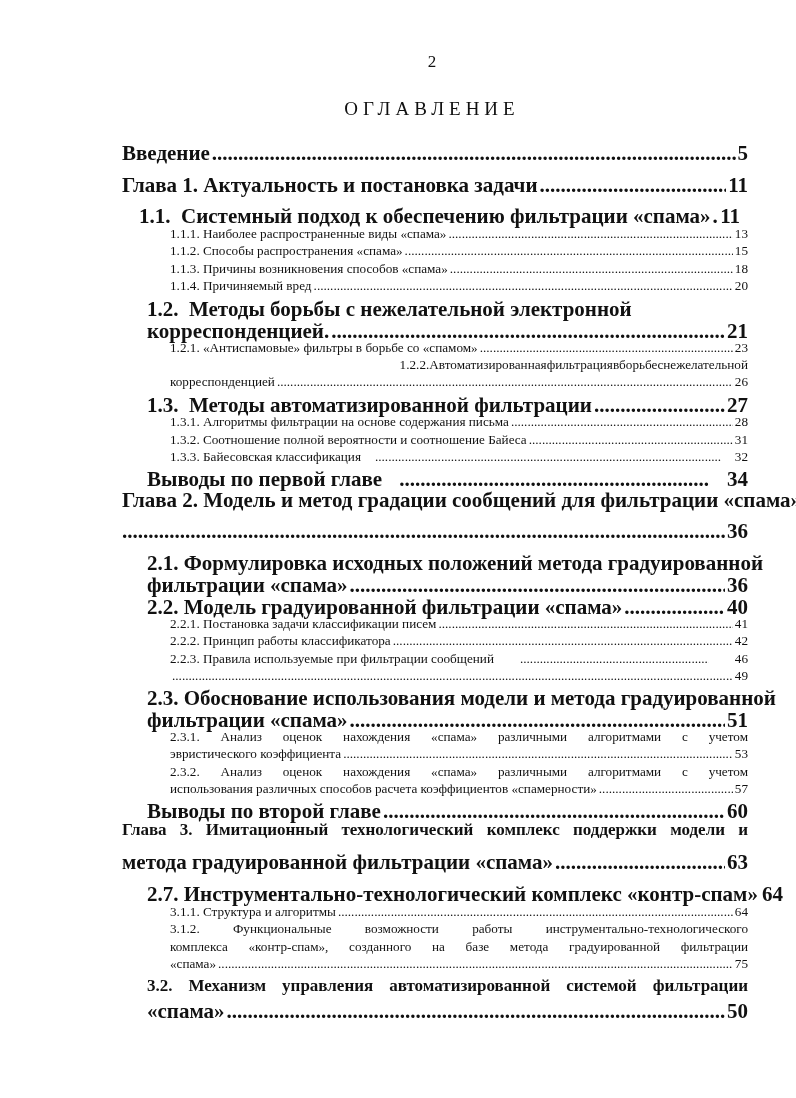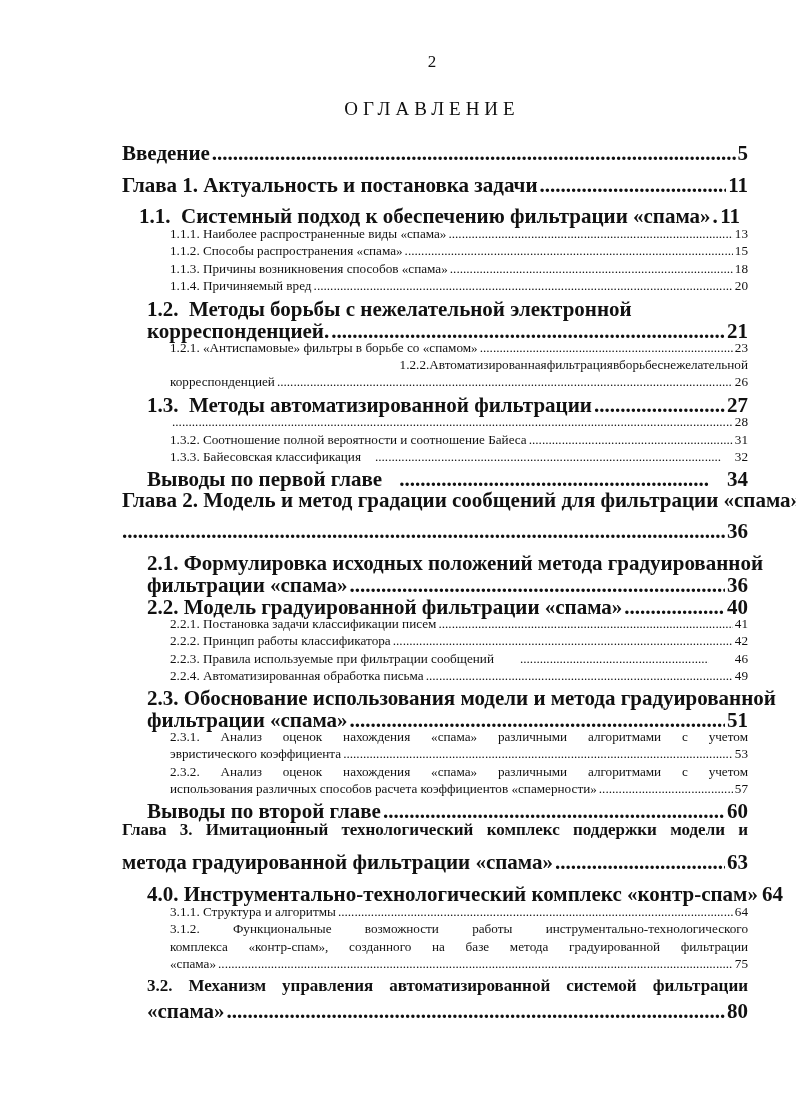--- a/index.html
+++ b/index.html
@@ -88,20 +88,21 @@
   <span class="dots"></span>
   <span class="pg">26</span>
 </div>
 
 <div class="line b" style="left:147px; width:601px; top:393px;text-align:center;">
   <span class="txt" style="white-space:pre;">1.3.  Методы автоматизированной фильтрации</span>
   <span class="dots"></span>
   <span class="pg">27</span>
 </div>
 <div class="line n" style="left:170px; width:578px; top:414px;">
+  <span class="txt">1.3.1. Алгоритмы фильтрации на основе содержания письма</span>
   <span class="dots"></span>
   <span class="pg">28</span>
 </div>
 <div class="line n" style="left:170px; width:578px; top:432px;">
   <span class="txt">1.3.2. Соотношение полной вероятности и соотношение Байеса</span>
   <span class="dots"></span>
   <span class="pg">31</span>
 </div>
 <div class="line n" style="left:170px; width:578px; top:449px;gap:12px;">
   <span class="txt">1.3.3. Байесовская классификация</span>
@@ -141,21 +142,20 @@
   <span class="txt">2.2.2. Принцип работы классификатора</span>
   <span class="dots"></span>
   <span class="pg">42</span>
 </div>
 <div class="line n" style="left:170px; width:578px; top:651px;gap:24px;">
   <span class="txt">2.2.3. Правила используемые при фильтрации сообщений</span>
   <span class="dots"></span>
   <span class="pg">46</span>
 </div>
 <div class="line n" style="left:170px; width:578px; top:668px;">
-  <span class="txt">2.2.4. Автоматизированная обработка письма</span>
   <span class="dots"></span>
   <span class="pg">49</span>
 </div>
 
 <div class="plain b" style="left:147px; top:686px;">2.3. Обоснование использования модели и метода градуированной</div>
 <div class="line b" style="left:147px; width:601px; top:708px;">
   <span class="txt">фильтрации «спама»</span>
   <span class="dots"></span>
   <span class="pg">51</span>
 </div>
@@ -178,35 +178,35 @@
 </div>
 
 <div class="just b" style="left:122px; width:626px; top:820px;">Глава 3. Имитационный технологический комплекс поддержки модели и</div>
 <div class="line b" style="left:122px; width:626px; top:850px;">
   <span class="txt">метода градуированной фильтрации «спама»</span>
   <span class="dots"></span>
   <span class="pg">63</span>
 </div>
 
 <div class="line b" style="left:147px; width:601px; top:882px;">
-  <span class="txt">4.0. Инструментально-технологический комплекс «контр-спам»</span>
+  <span class="txt">2.7. Инструментально-технологический комплекс «контр-спам»</span>
   <span class="dots"></span>
   <span class="pg">64</span>
 </div>
 <div class="line n" style="left:170px; width:578px; top:904px;">
   <span class="txt">3.1.1. Структура и алгоритмы</span>
   <span class="dots"></span>
   <span class="pg">64</span>
 </div>
 <div class="just n" style="left:170px; width:578px; top:921px; word-spacing:5px;">3.1.2. Функциональные возможности работы инструментально-технологического</div>
 <div class="just n" style="left:170px; width:578px; top:939px;">комплекса «контр-спам», созданного на базе метода градуированной фильтрации</div>
 <div class="line n" style="left:170px; width:578px; top:956px;">
   <span class="txt">«спама»</span>
   <span class="dots"></span>
   <span class="pg">75</span>
 </div>
 
 <div class="just b" style="left:147px; width:601px; top:976px;">3.2. Механизм управления автоматизированной системой фильтрации</div>
 <div class="line b" style="left:147px; width:601px; top:999px;">
   <span class="txt">«спама»</span>
   <span class="dots"></span>
-  <span class="pg">80</span>
+  <span class="pg">50</span>
 </div>
 
 </body></html>

